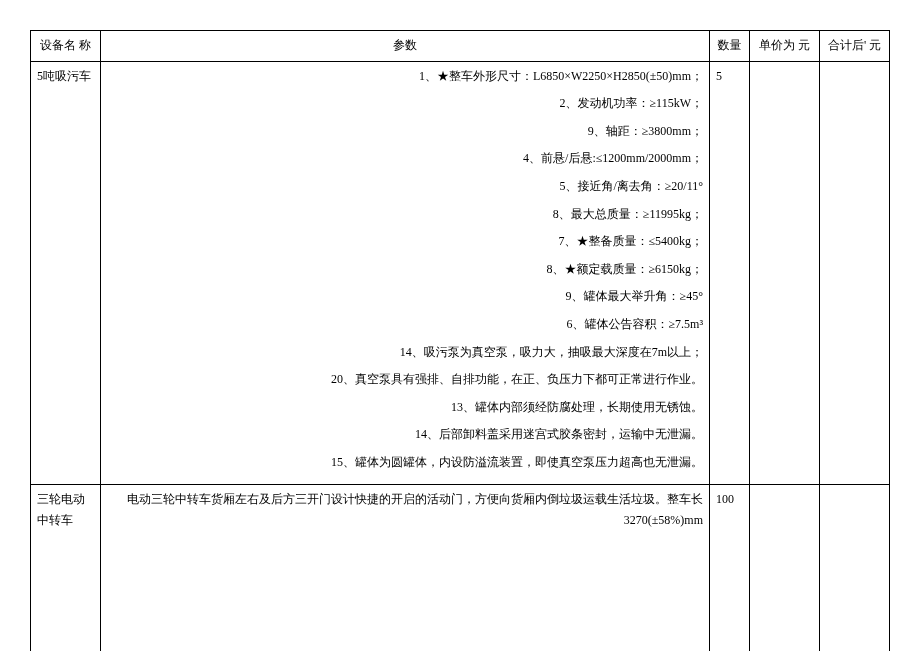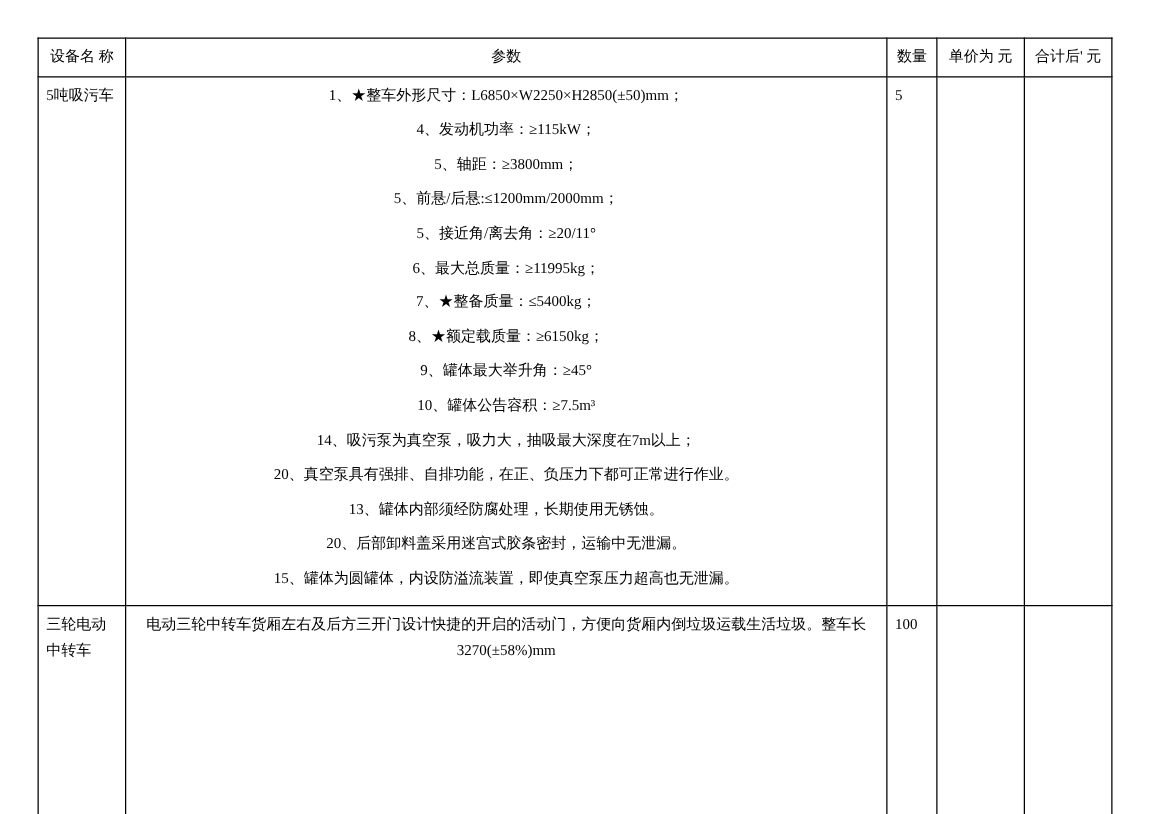--- a/index.html
+++ b/index.html
@@ -30,21 +30,21 @@
       font-weight: normal;
       text-align: center;
       vertical-align: middle;
     }
     .col-name { width: 70px; }
     .col-params { width: auto; }
     .col-qty { width: 40px; }
     .col-price { width: 70px; }
     .col-total { width: 70px; }
     .params-cell {
-      text-align: center;
+      text-align: right;
     }
     .qty-cell {
       text-align: left;
       vertical-align: top;
     }
     .name-cell {
       text-align: left;
       vertical-align: top;
     }
     .param-line {
@@ -72,33 +72,33 @@
       <th>数量</th>
       <th>单价为  元</th>
       <th>合计后' 元</th>
     </tr>
   </thead>
   <tbody>
     <tr>
       <td class="name-cell">5吨吸污车</td>
       <td class="params-cell">
         <div class="param-line">1、★整车外形尺寸：L6850×W2250×H2850(±50)mm；</div>
-        <div class="param-line">4、发动机功率：≥115kW；</div>
-        <div class="param-line">5、轴距：≥3800mm；</div>
-        <div class="param-line">5、前悬/后悬:≤1200mm/2000mm；</div>
+        <div class="param-line">2、发动机功率：≥115kW；</div>
+        <div class="param-line">9、轴距：≥3800mm；</div>
+        <div class="param-line">4、前悬/后悬:≤1200mm/2000mm；</div>
         <div class="param-line">5、接近角/离去角：≥20/11°</div>
-        <div class="param-line">6、最大总质量：≥11995kg；</div>
+        <div class="param-line">8、最大总质量：≥11995kg；</div>
         <div class="param-line">7、★整备质量：≤5400kg；</div>
         <div class="param-line">8、★额定载质量：≥6150kg；</div>
         <div class="param-line">9、罐体最大举升角：≥45°</div>
-        <div class="param-line">10、罐体公告容积：≥7.5m³</div>
+        <div class="param-line">6、罐体公告容积：≥7.5m³</div>
         <div class="param-line">14、吸污泵为真空泵，吸力大，抽吸最大深度在7m以上；</div>
         <div class="param-line">20、真空泵具有强排、自排功能，在正、负压力下都可正常进行作业。</div>
         <div class="param-line">13、罐体内部须经防腐处理，长期使用无锈蚀。</div>
-        <div class="param-line">20、后部卸料盖采用迷宫式胶条密封，运输中无泄漏。</div>
+        <div class="param-line">14、后部卸料盖采用迷宫式胶条密封，运输中无泄漏。</div>
         <div class="param-line">15、罐体为圆罐体，内设防溢流装置，即使真空泵压力超高也无泄漏。</div>
       </td>
       <td class="qty-cell">5</td>
       <td></td>
       <td></td>
     </tr>
     <tr>
       <td class="name-cell">三轮电动中转车</td>
       <td class="params-cell">
         <div class="param-line">电动三轮中转车货厢左右及后方三开门设计快捷的开启的活动门，方便向货厢内倒垃圾运载生活垃圾。整车长3270(±58%)mm</div>

